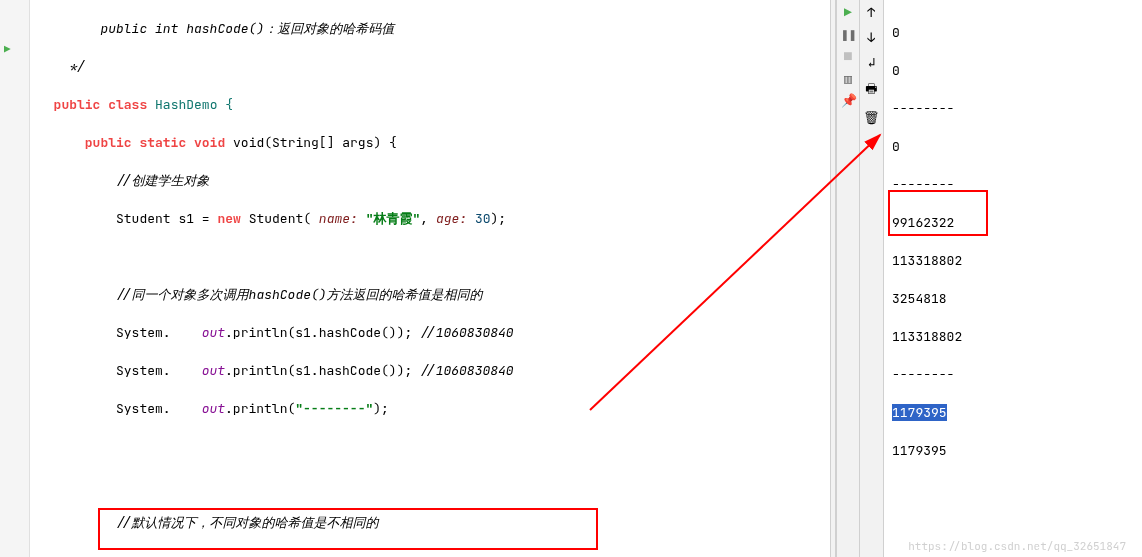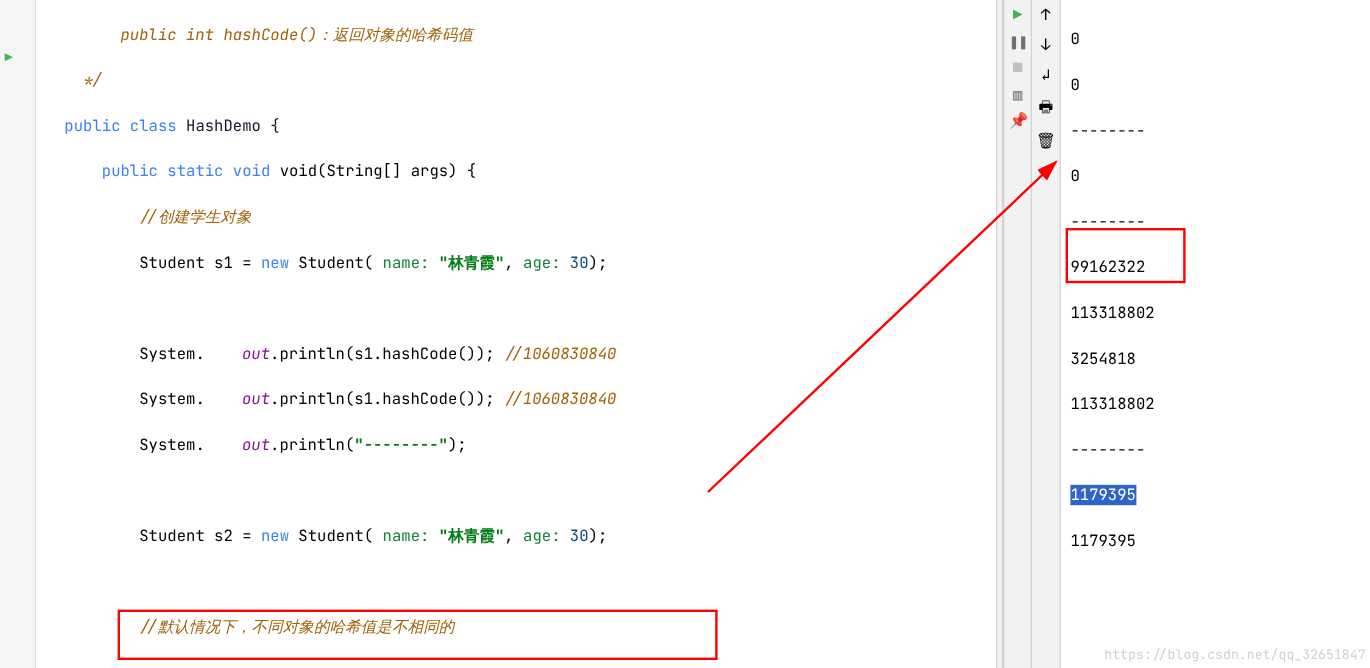--- a/index.html
+++ b/index.html
@@ -38,26 +38,26 @@
 .code-area {
   position: absolute;
   left: 30px;
   top: 0;
   right: 0;
   padding-left: 8px;
   line-height: 19px;
   white-space: pre;
 }
 .line { height: 19px; }
-.kw { color: #3b82f6; font-weight: normal; }
-.cm { color: #a16207; font-style: italic; }
-.cls { color: #0f172a; }
+.kw { color: #ef4444; font-weight: bold; }
+.cm { color: #000000; font-style: italic; }
+.cls { color: #0f766e; }
 .fld { color: #871094; font-style: italic; margin-left: 31px; }
 .str { color: #067d17; font-weight: bold; }
-.hint { color: #15803d; }
+.hint { color: #7f1d1d; font-style: italic; }
 .num { color: #0c4a6e; }
 
 .boxed-code {
   position: absolute;
   left: 98px;
   top: 508px;
   width: 500px;
   height: 42px;
   border: 2px solid #ff0000;
   pointer-events: none;
@@ -123,21 +123,21 @@
   position: absolute;
   left: 580px;
   top: 120px;
   width: 320px;
   height: 300px;
   pointer-events: none;
   z-index: 10;
 }
 .watermark {
   position: absolute;
-  right: 4px;
+  right: 16px;
   bottom: 4px;
   font-size: 11px;
   color: #d0d0d0;
 }
 .divider {
   width: 6px;
   background: #f2f2f2;
   border-left: 1px solid #d0d0d0;
   border-right: 1px solid #d0d0d0;
 }
@@ -150,25 +150,25 @@
     <div class="gutter-arrow">▶</div>
   </div>
   <div class="code-area">
 <div class="line">        <span class="cm">public int hashCode()：返回对象的哈希码值</span></div>
 <div class="line">    <span class="cm">*/</span></div>
 <div class="line">  <span class="kw">public class</span> <span class="cls">HashDemo {</span></div>
 <div class="line">      <span class="kw">public static void</span> <span>void(String[] args) {</span></div>
 <div class="line">          <span class="cm">//创建学生对象</span></div>
 <div class="line">          <span>Student s1 = </span><span class="kw">new</span><span> Student( </span><span class="hint">name: </span><span class="str">"林青霞"</span><span>, </span><span class="hint">age: </span><span class="num">30</span><span>);</span></div>
 <div class="line"></div>
+<div class="line">          <span class="cm">//同一个对象多次调用hashCode()方法返回的哈希值是相同的</span></div>
 <div class="line">          <span>System.</span><span class="fld">out</span><span>.println(s1.hashCode()); </span><span class="cm">//1060830840</span></div>
 <div class="line">          <span>System.</span><span class="fld">out</span><span>.println(s1.hashCode()); </span><span class="cm">//1060830840</span></div>
 <div class="line">          <span>System.</span><span class="fld">out</span><span>.println(</span><span class="str">"--------"</span><span>);</span></div>
 <div class="line"></div>
-<div class="line">          <span>Student s2 = </span><span class="kw">new</span><span> Student( </span><span class="hint">name: </span><span class="str">"林青霞"</span><span>, </span><span class="hint">age: </span><span class="num">30</span><span>);</span></div>
 <div class="line"></div>
 <div class="line">          <span class="cm">//默认情况下，不同对象的哈希值是不相同的</span></div>
 
 
 
 
 
 
 
 

